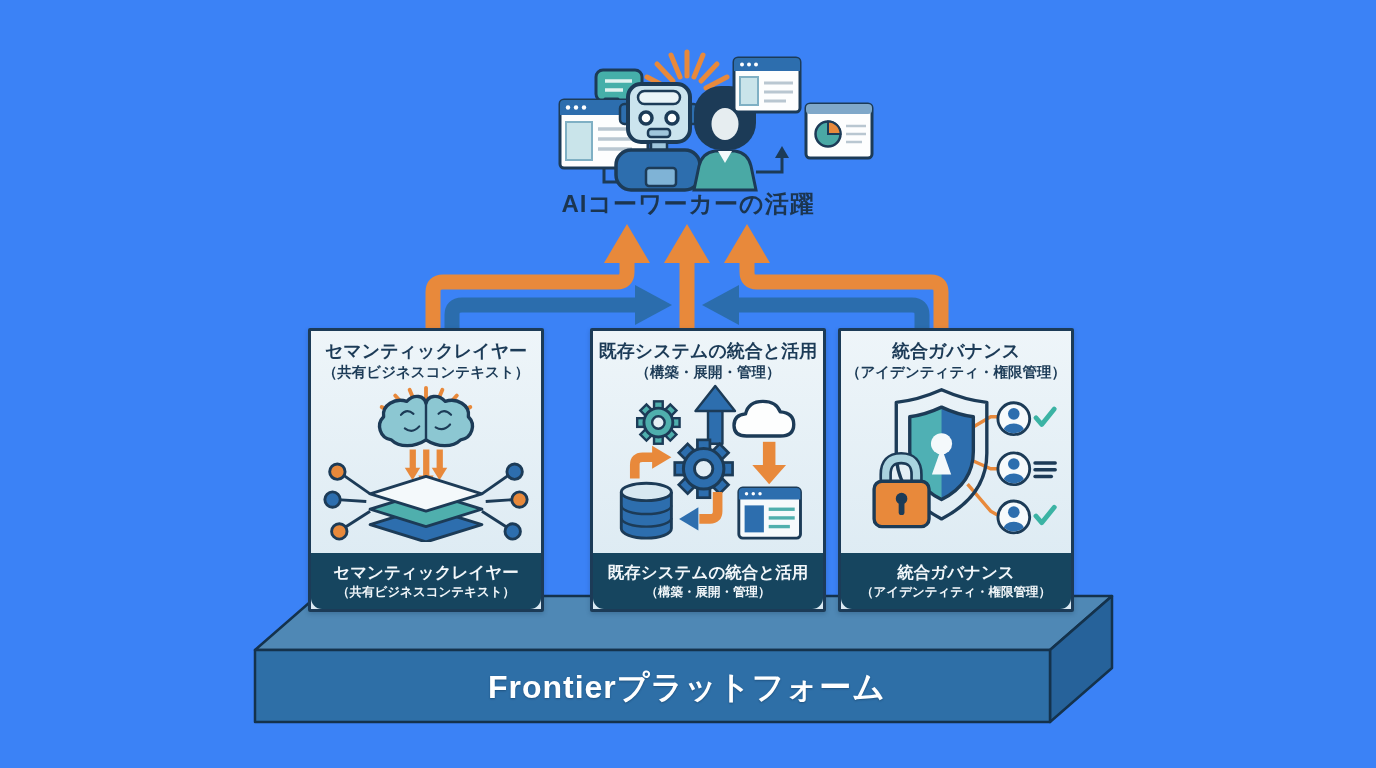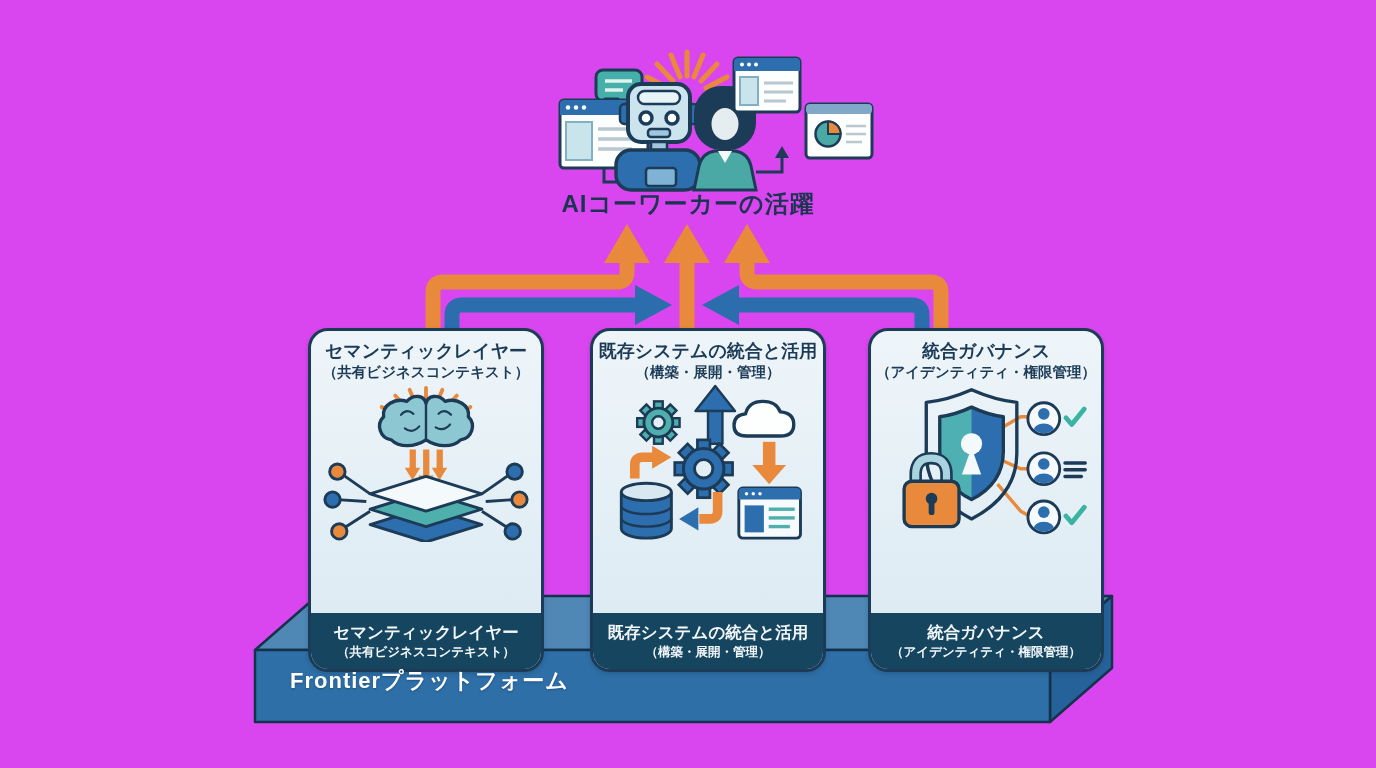--- a/index.html
+++ b/index.html
@@ -1,38 +1,38 @@
 <!DOCTYPE html>
 <html><head>
 <meta charset="utf-8">
 <style>
   html,body{margin:0;padding:0;background:#ffffff;}
-  .canvas{position:relative;width:1376px;height:768px;background:#d946ef;overflow:hidden;
+  .canvas{position:relative;width:1376px;height:768px;background:#3b82f6;overflow:hidden;
           font-family:"Liberation Sans","DejaVu Sans",sans-serif;}
   .layer-svg{position:absolute;left:0;top:0;}
   .hero-title{position:absolute;left:488px;top:188px;width:400px;text-align:center;
               font-size:24px;font-weight:700;color:#1B3550;letter-spacing:1px;}
-  .card{position:absolute;top:328px;width:236px;height:344px;box-sizing:border-box;
-        border:3px solid #1C3B57;border-radius:20px;overflow:hidden;
+  .card{position:absolute;top:328px;width:236px;height:284px;box-sizing:border-box;
+        border:3px solid #1C3B57;border-radius:2px;overflow:hidden;
         background:linear-gradient(180deg,#EEF5F9 0%,#DAE9F2 100%);
         box-shadow:0 2px 4px rgba(20,50,80,.25);}
   .card-semantic{left:308px;}
   .card-integration{left:590px;}
-  .card-governance{left:868px;}
+  .card-governance{left:838px;}
   .card-header{padding-top:9px;text-align:center;color:#1C3B57;line-height:1.3;}
   .h1{font-size:18px;font-weight:700;}
   .h2{font-size:14.5px;font-weight:700;}
   .card-icon{display:flex;justify-content:center;margin-top:2px;}
   .card-footer{position:absolute;left:0;right:0;bottom:0;height:56px;background:#16455F;
                border-radius:0 0 11px 11px;color:#F2F7FA;display:flex;flex-direction:column;
                align-items:center;justify-content:center;line-height:1.3;}
   .f1{font-size:16.5px;font-weight:700;}
   .f2{font-size:12.5px;font-weight:700;}
-  .platform-label{position:absolute;left:290px;top:666px;width:794px;text-align:left;
-                  color:#ffffff;font-size:22px;font-weight:700;letter-spacing:1px;
+  .platform-label{position:absolute;left:290px;top:666px;width:794px;text-align:center;
+                  color:#ffffff;font-size:32px;font-weight:700;letter-spacing:1px;
                   text-shadow:0 1px 2px rgba(10,40,70,.4);}
 </style>
 </head>
 <body>
 
 <div class="canvas">
 
   <svg class="layer-svg" width="1376" height="768" viewBox="0 0 1376 768">
 
     <g stroke="#14324C" stroke-width="2.5" stroke-linejoin="round">

